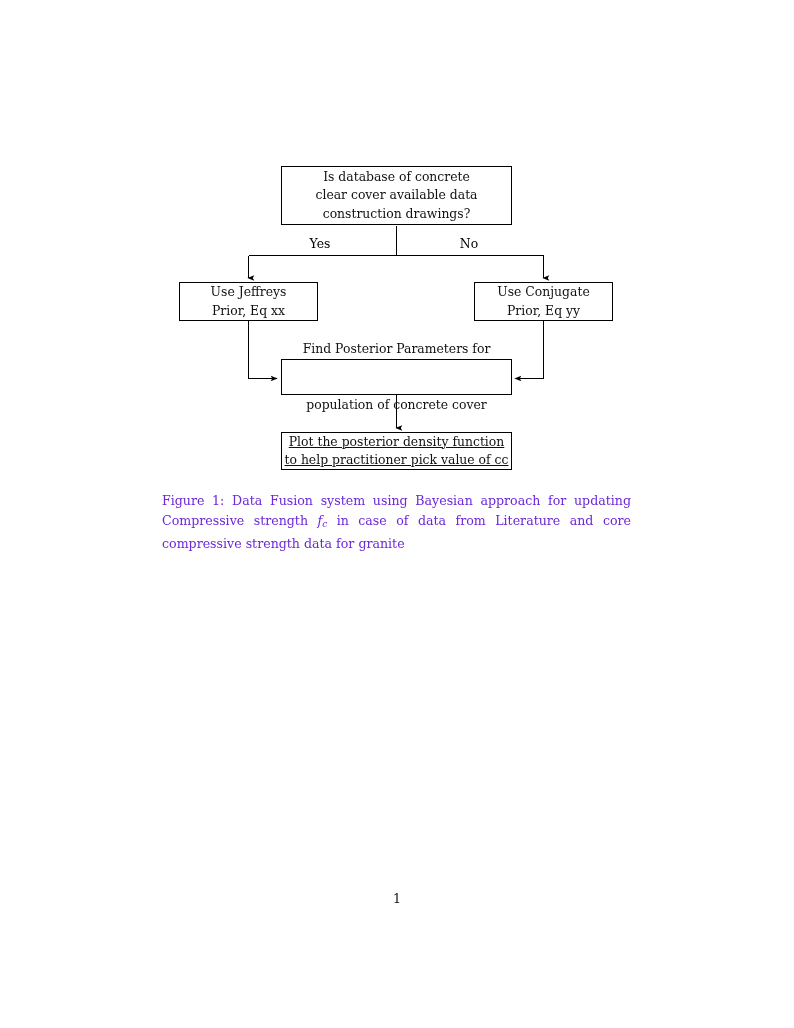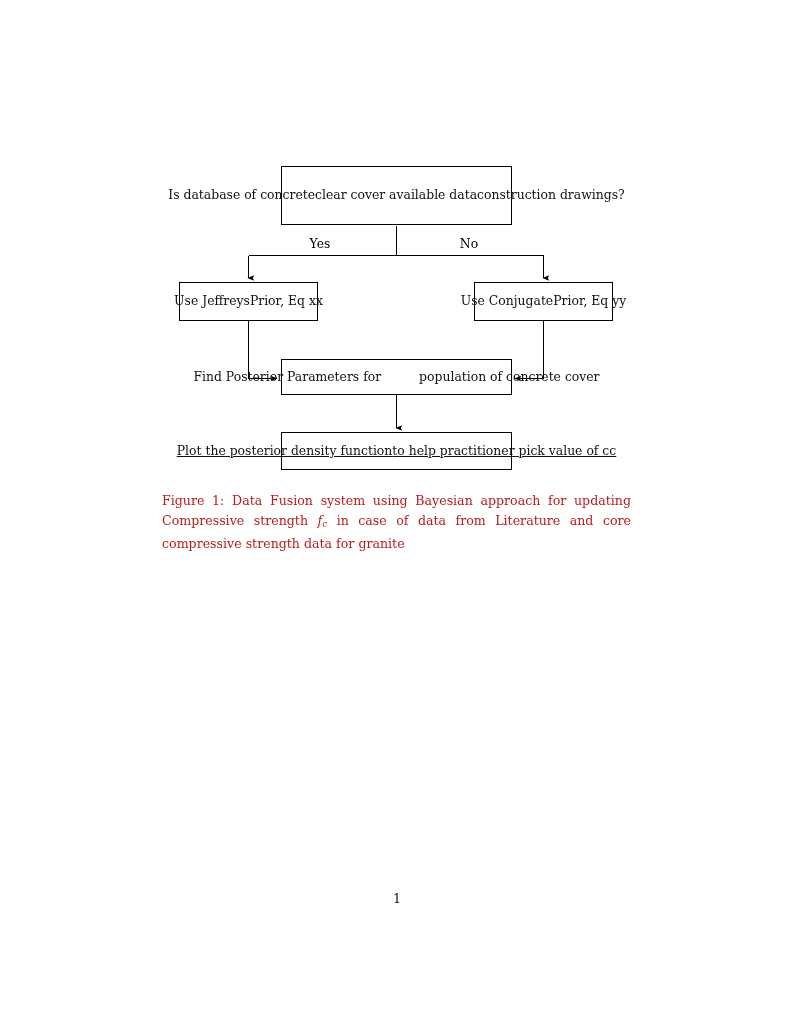--- a/index.html
+++ b/index.html
@@ -32,21 +32,21 @@
     position: absolute;
     left: 0;
     top: 0;
   }
   .node-box {
     position: absolute;
     box-sizing: border-box;
     border: 1px solid #000000;
     background: #ffffff;
     display: flex;
-    flex-direction: row;
+    flex-direction: column;
     align-items: center;
     justify-content: center;
     font-family: "DejaVu Serif", serif;
     font-size: 12.4px;
     line-height: 18.5px;
     color: #111111;
     text-align: center;
     white-space: nowrap;
   }
   .node-line { display: block; }
@@ -62,21 +62,21 @@
 
   
   #caption {
     position: absolute;
     left: 162px;
     top: 491px;
     width: 469px;
     font-family: "DejaVu Serif", serif;
     font-size: 12.6px;
     line-height: 19.5px;
-    color: #b91c1c;
+    color: #6d28d9;
     text-align: justify;
     text-justify: inter-word;
   }
   #caption .math-var {
     font-style: italic;
     font-family: "DejaVu Serif", serif;
   }
   #caption .math-sub {
     font-style: italic;
     font-size: 9px;

